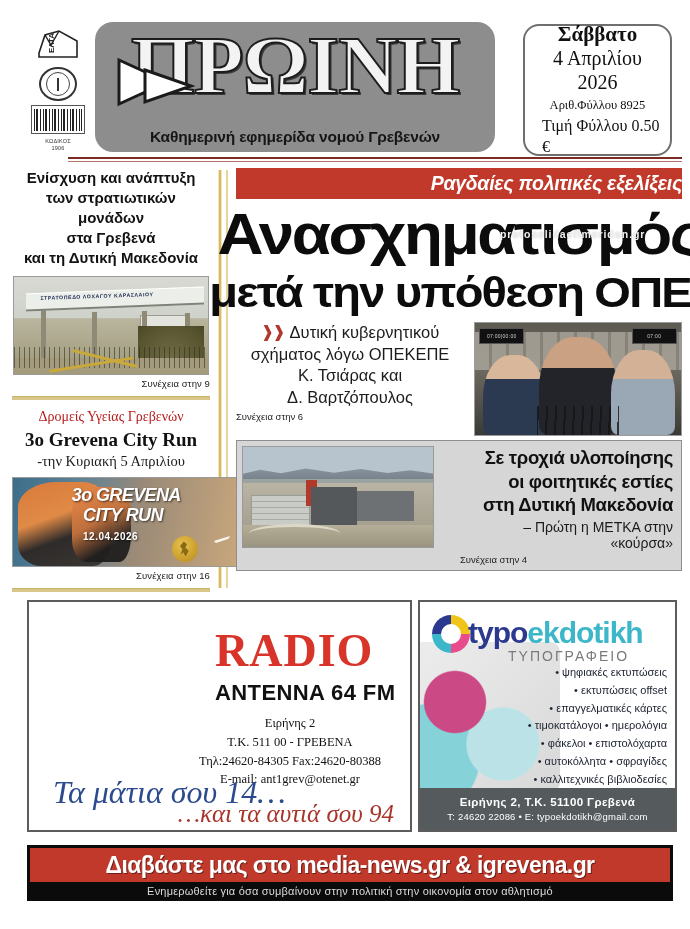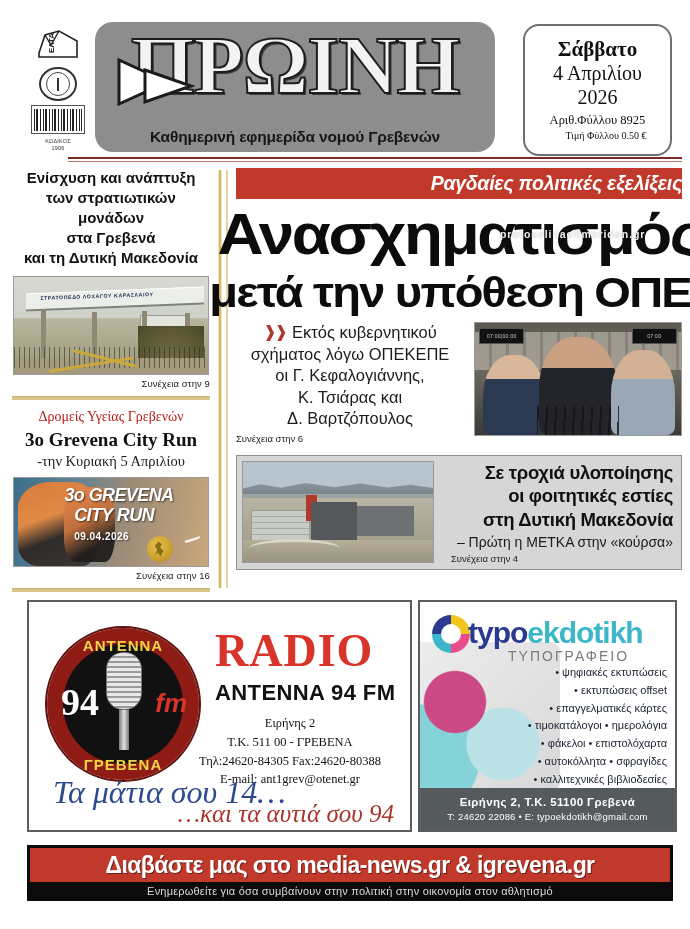--- a/index.html
+++ b/index.html
@@ -41,21 +41,21 @@
           white-space:nowrap;}
 
   .mh-date{position:absolute;left:523px;top:2px;width:145px;height:128px;
            border:2px solid #6f6f6f;border-radius:16px;background:#fff;
            display:flex;flex-direction:column;align-items:center;justify-content:center;
            font-family:"Liberation Serif","DejaVu Serif",serif;}
   .mh-date .d1{font-weight:bold;font-size:21px;line-height:1.15;}
   .mh-date .d2{font-size:20px;line-height:1.2;}
   .mh-date .d3{font-size:20px;line-height:1.2;}
   .mh-date .d4{font-size:12.5px;line-height:1.45;margin-top:2px;}
-  .mh-date .d5{font-size:10px;line-height:1.35;margin-left:17px;}
+  .mh-date .d5{font-size:16px;line-height:1.35;margin-left:17px;}
 
   .rule-a{position:absolute;left:68px;top:157px;width:614px;height:2px;background:#7a2b22;}
   .rule-b{position:absolute;left:68px;top:161px;width:614px;height:1px;background:#b7746a;}
 
   
   .leftcol{position:absolute;left:12px;top:168px;width:198px;}
   .vdiv{position:absolute;left:218px;top:170px;width:4px;height:418px;
         background:linear-gradient(90deg,#f3e6bd 0 1px,#d6b964 1px 3px,#f3e6bd 3px 4px);}
   .vdiv2{position:absolute;left:226px;top:170px;width:2px;height:418px;background:#e6d49a;}
 
@@ -83,21 +83,21 @@
   .camp-fence{position:absolute;left:0;bottom:6%;width:100%;height:22%;
       background:repeating-linear-gradient(90deg,rgba(40,40,30,.55) 0 1px,transparent 1px 5px);}
   .camp-ground{position:absolute;left:0;bottom:0;width:100%;height:16%;background:#a49b7d;}
   .camp-bar{position:absolute;left:18%;bottom:8%;width:44%;height:3px;background:#c9a83c;transform:rotate(-9deg);}
   .camp-bar2{position:absolute;left:30%;bottom:14%;width:34%;height:3px;background:#c9a83c;transform:rotate(14deg);}
   .camp-truck{position:absolute;right:10%;top:40%;width:24%;height:17%;background:#e4e4df;border:1px solid #9b9b93;}
   .camp-bush{position:absolute;right:2%;bottom:4%;width:34%;height:45%;
              background:radial-gradient(ellipse at 50% 70%,#6f6b45 0%,#585530 70%,#4a4728 100%);}
 
   
-  .ph-run{width:194px;height:88px;margin:6px auto 0;}
+  .ph-run{width:194px;height:88px;margin:6px auto 0;padding-left:32px;}
   .run-bg{position:absolute;inset:0;background:linear-gradient(100deg,#3c6e8a 0%,#5e8296 28%,#9a8a77 55%,#c9a77c 100%);}
   .run-runner{position:absolute;left:2%;top:4%;width:42%;height:96%;
       background:linear-gradient(160deg,#d97a3c 0%,#e08a46 40%,#2e2b2a 62%,#3a3734 100%);
       border-radius:40% 30% 20% 25%/30% 40% 35% 25%;filter:blur(.4px);}
   .run-runner2{position:absolute;left:26%;top:10%;width:26%;height:86%;
       background:linear-gradient(150deg,#e8874a 0%,#c4723d 45%,#211f1e 75%);
       border-radius:35% 35% 20% 25%/35% 30% 35% 30%;opacity:.95;}
   .run-t1{position:absolute;left:26%;top:10%;width:72%;text-align:left;
       font-weight:bold;font-size:18px;color:#fff;letter-spacing:-.6px;
       text-shadow:1px 1px 2px rgba(0,0,0,.6);line-height:.95;font-style:italic;}
@@ -141,22 +141,22 @@
   .pol-p{position:absolute;bottom:0;border-radius:44% 44% 12% 12%/52% 52% 10% 10%;}
   .pol-p1{left:4%;bottom:0;width:30%;height:72%;background:linear-gradient(180deg,#d8b79a 0 30%,#2b3a50 30%);}
   .pol-p2{left:31%;bottom:0;width:38%;height:88%;background:linear-gradient(180deg,#caa183 0 32%,#23242a 32%);}
   .pol-p3{right:3%;bottom:0;width:31%;height:76%;background:linear-gradient(180deg,#d2b196 0 34%,#9aa7b4 34%);}
   .pol-mics{position:absolute;left:30%;bottom:0;width:40%;height:26%;
       background:repeating-linear-gradient(92deg,rgba(20,20,20,.8) 0 2px,transparent 2px 9px);}
 
   .cont-r{font-size:9.5px;text-align:left;color:#222;margin-top:3px;}
 
   
-  .story3{margin-top:10px;background:#d6d6d6;border:1px solid #8e8e8e;
-          display:flex;gap:17px;padding:5px 8px 5px 5px;align-items:flex-start;}
+  .story3{margin-top:4px;background:#d6d6d6;border:1px solid #8e8e8e;
+          display:flex;gap:26px;padding:5px 8px 5px 5px;align-items:flex-start;}
   .ph-camp2{width:190px;height:100px;flex:0 0 auto;}
   .c2-sky{position:absolute;inset:0;background:linear-gradient(180deg,#b7c3cd 0 28%,#9aa39f 28% 36%,#b9b4a4 36%,#9d9684 100%);}
   .c2-mtn{position:absolute;left:0;top:18%;width:100%;height:14%;
       background:linear-gradient(180deg,#8d98a2,#79838c);
       clip-path:polygon(0 60%,9% 30%,20% 55%,33% 22%,48% 52%,62% 26%,76% 54%,88% 34%,100% 58%,100% 100%,0 100%);}
   .c2-b1{position:absolute;left:4%;top:48%;width:30%;height:34%;background:#c9cbc6;border:1px solid #9a9c97;
       background-image:repeating-linear-gradient(180deg,#c9cbc6 0 5px,#a7aaa5 5px 6px);}
   .c2-b2{position:absolute;left:36%;top:40%;width:24%;height:44%;background:#55585b;}
   .c2-b3{position:absolute;left:60%;top:44%;width:30%;height:30%;background:#6e7174;}
   .c2-red{position:absolute;left:33%;top:33%;width:6%;height:26%;background:#b0392c;}
@@ -314,44 +314,43 @@
       <div class="l-kicker">Δρομείς Υγείας Γρεβενών</div>
       <div class="l-head serif" style="font-size:19px;margin-top:1px;">3ο Grevena City Run</div>
       <div class="l-sub">-την Κυριακή 5 Απριλίου</div>
 
       <div class="photo ph-run">
         <div class="run-bg"></div>
         <div class="run-runner"></div>
         <div class="run-runner2"></div>
         <div class="run-t1">3ο GREVENA</div>
         <div class="run-t2">CITY RUN</div>
-        <div class="run-date">09.04.2026</div>
+        <div class="run-date">12.04.2026</div>
         <div class="run-medal"></div>
         <div class="run-swoosh"></div>
       </div>
       <div class="cont">Συνέχεια στην 16</div>
     </div>
 
     <div class="hsep"></div>
   </div>
 
   <div class="maincol">
 
     <div class="redbar">Ραγδαίες πολιτικές εξελίξεις</div>
 
     <div class="bighead l1">Ανασχηματισμός</div>
     <div class="bighead l2">μετά την υπόθεση ΟΠΕΚΕΠΕ</div>
 
     <div class="midrow">
       <div class="bullets">
         <div>
-          <span class="bl">❱❱</span><span>Εκτός κυβερνητικού</span>
+          <span class="bl">❱❱</span><span>Δυτική κυβερνητικού</span>
         </div>
         <div>σχήματος  λόγω ΟΠΕΚΕΠΕ</div>
-        <div>οι Γ. Κεφαλογιάννης,</div>
         <div>Κ. Τσιάρας και</div>
         <div>Δ. Βαρτζόπουλος</div>
         <div class="cont-r">Συνέχεια στην 6</div>
       </div>
 
       <div class="photo ph-pol">
         <div class="pol-bg"></div>
         <div class="pol-wall"></div>
         <div class="pol-clock" style="left:2%;">07:00|00:00</div>
         <div class="pol-clock" style="right:2%;">07:00</div>
@@ -377,33 +376,22 @@
         <div class="s3-h">Σε τροχιά υλοποίησης</div>
         <div class="s3-h">οι φοιτητικές εστίες</div>
         <div class="s3-h">στη Δυτική Μακεδονία</div>
         <div class="s3-sub">– Πρώτη η ΜΕΤΚΑ στην «κούρσα»</div>
         <div class="cont-r">Συνέχεια στην 4</div>
       </div>
     </div>
   </div>
 
   <div class="ad-radio">
-    <div class="logo-ant">
-      <div class="core"></div>
-      <div class="arcTop">ANTENNA</div>
-      <div class="arcBot">ΓΡΕΒΕΝΑ</div>
-      <div class="mic">
-        <div class="head"></div>
-        <div class="stem"></div>
-      </div>
-      <div class="t94">94</div>
-      <div class="tfm">fm</div>
-    </div>
     <div class="rtitle">RADIO</div>
-    <div class="rname">ANTENNA 94 FM</div>
+    <div class="rname">ANTENNA 64 FM</div>
     <div class="rlines">
       <div>Ειρήνης 2</div>
       <div>Τ.Κ. 511 00 - ΓΡΕΒΕΝΑ</div>
       <div>Τηλ:24620-84305   Fax:24620-80388</div>
       <div>E-mail: ant1grev@otenet.gr</div>
     </div>
     <div class="slog1">Τα μάτια σου 14…</div>
     <div class="slog2">…και τα αυτιά σου 94</div>
   </div>
 

